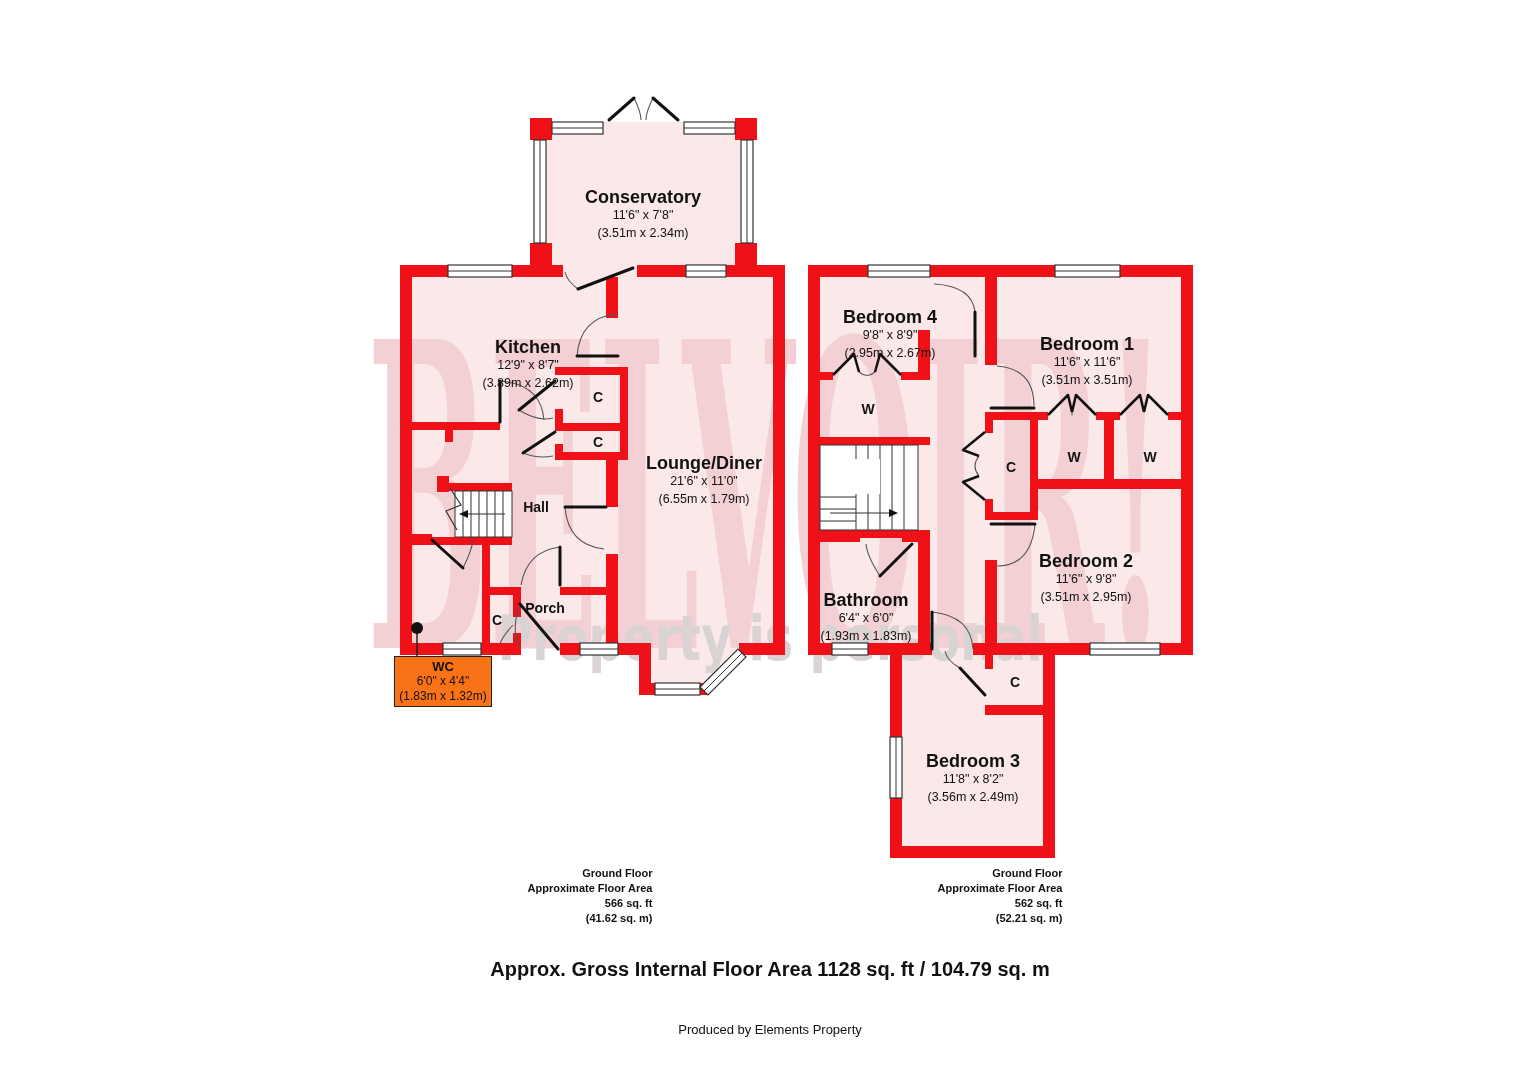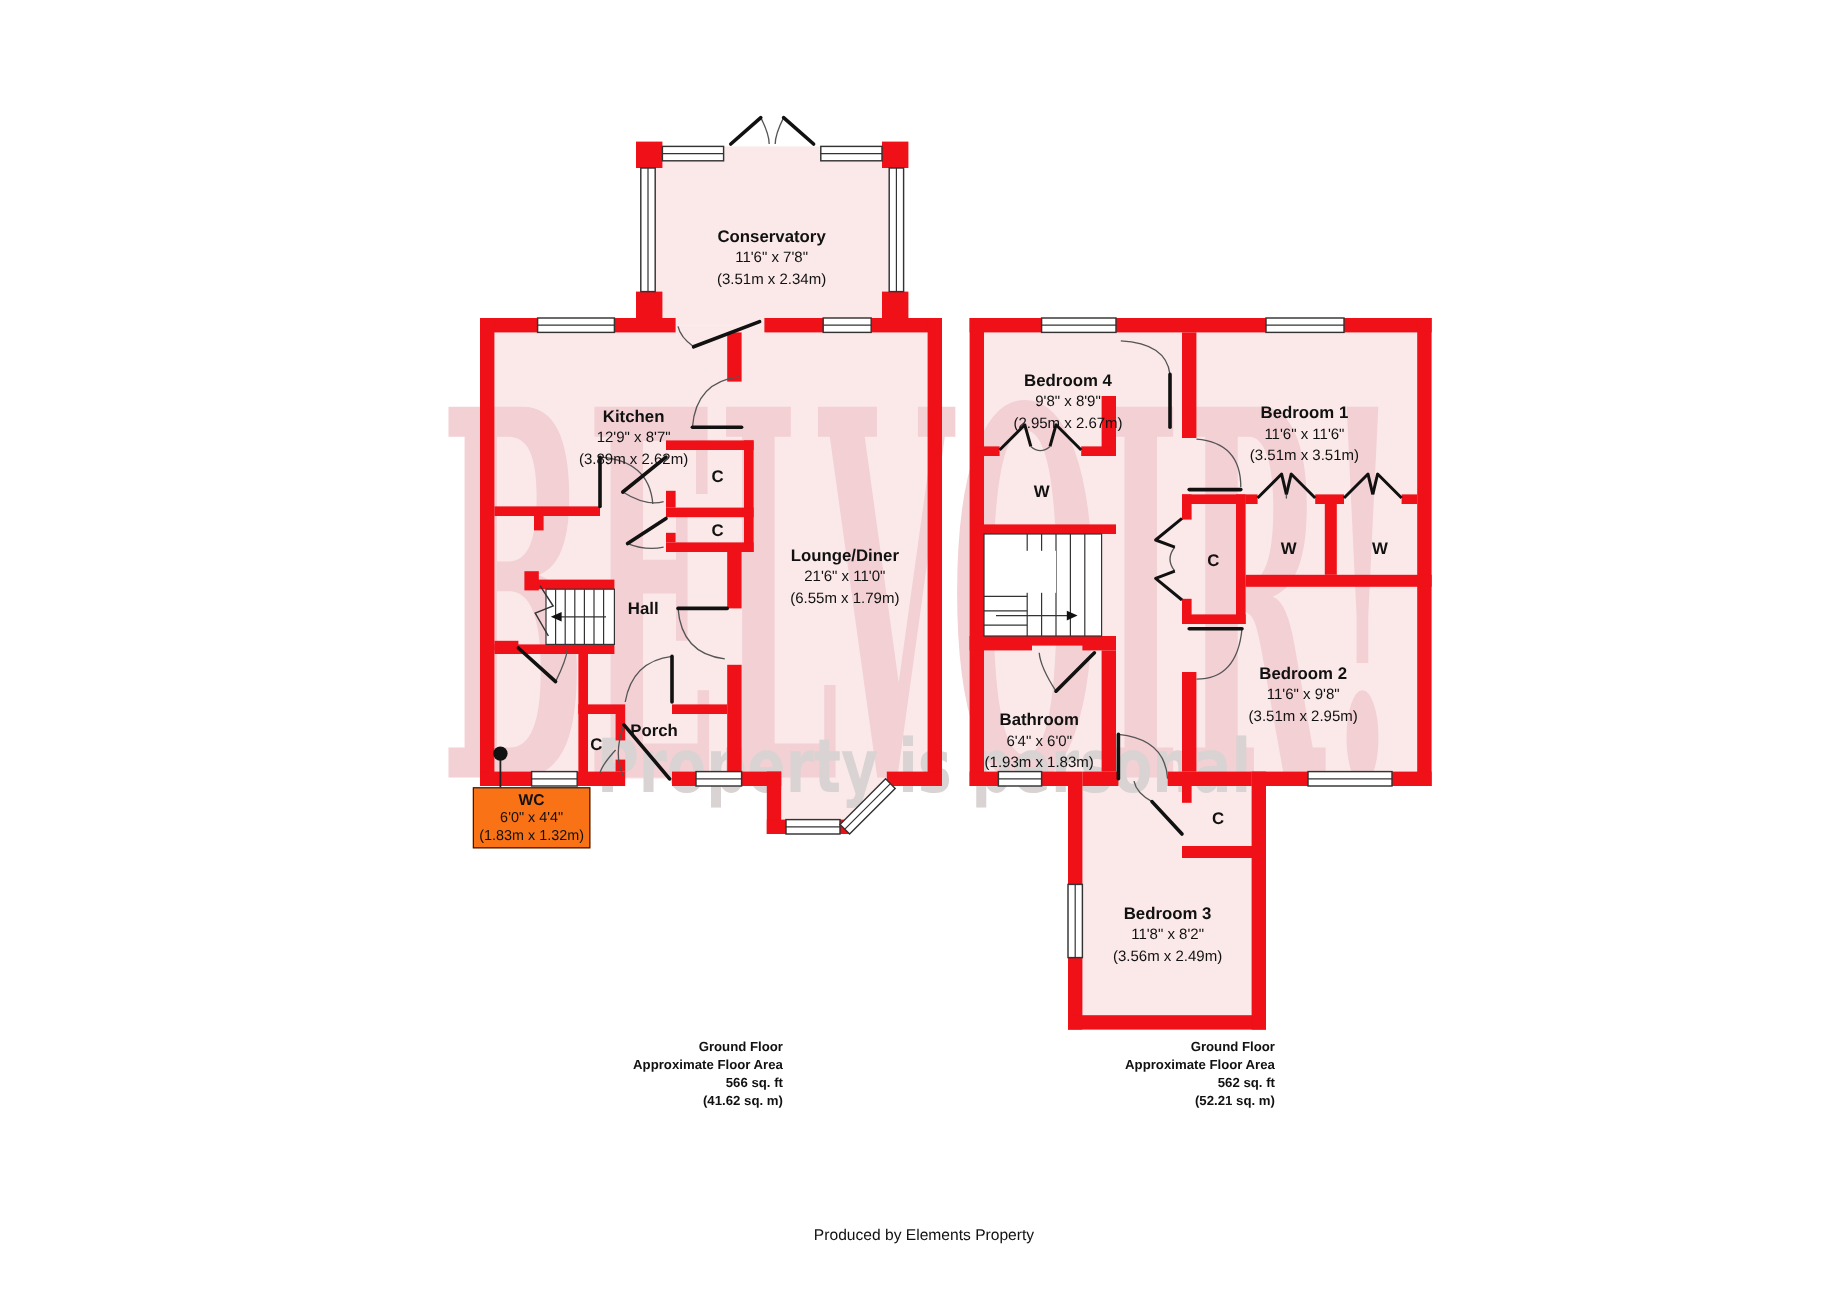--- a/index.html
+++ b/index.html
@@ -3,21 +3,21 @@
 <meta charset="utf-8">
 <style>
   html,body{margin:0;padding:0;background:#fff;}
   .canvas{position:relative;width:1528px;height:1080px;background:#fff;
           font-family:"Liberation Sans",sans-serif;color:#111;overflow:hidden;}
   .plan-svg{position:absolute;left:0;top:0;}
   .title{position:absolute;left:770px;top:72px;transform:translate(-50%,-50%);
          font-size:26px;font-weight:bold;letter-spacing:.5px;}
   .lbl{position:absolute;transform:translate(-50%,-50%);text-align:center;
        line-height:18px;white-space:nowrap;}
-  .lbl .nm{font-weight:bold;font-size:14px;margin-top:35px;}
+  .lbl .nm{font-weight:bold;font-size:18px;margin-top:35px;}
   .lbl .dm{font-size:12.5px;}
   .letter{position:absolute;transform:translate(-50%,-50%);font-weight:bold;font-size:14px;}
   .wc-box{position:absolute;left:394px;top:656px;width:96px;border:1px solid #222;
           background:#f97316;text-align:center;font-size:12px;line-height:15px;padding:2px 0;}
   .wc-box .nm{font-weight:bold;font-size:13px;}
   .foot{position:absolute;transform:translate(-50%,0);text-align:right;
         font-weight:bold;font-size:11px;line-height:15px;}
   .sum1{position:absolute;left:770px;top:969px;transform:translate(-50%,-50%);
         font-size:20px;font-weight:bold;}
   .sum2{position:absolute;left:770px;top:991px;transform:translate(-50%,-50%);font-size:13px;}
@@ -331,15 +331,16 @@
     <div>(41.62 sq. m)</div>
   </div>
 
   <div class="foot" style="left:1000px;top:866px">
     <div>Ground Floor</div>
     <div>Approximate Floor Area</div>
     <div>562 sq. ft</div>
     <div>(52.21 sq. m)</div>
   </div>
 
+  <div class="sum1">Approx. Gross Internal Floor Area 1128 sq. ft / 104.79 sq. m</div>
   <div class="sum3">Produced by Elements Property</div>
 
 </div>
 
 </body></html>

